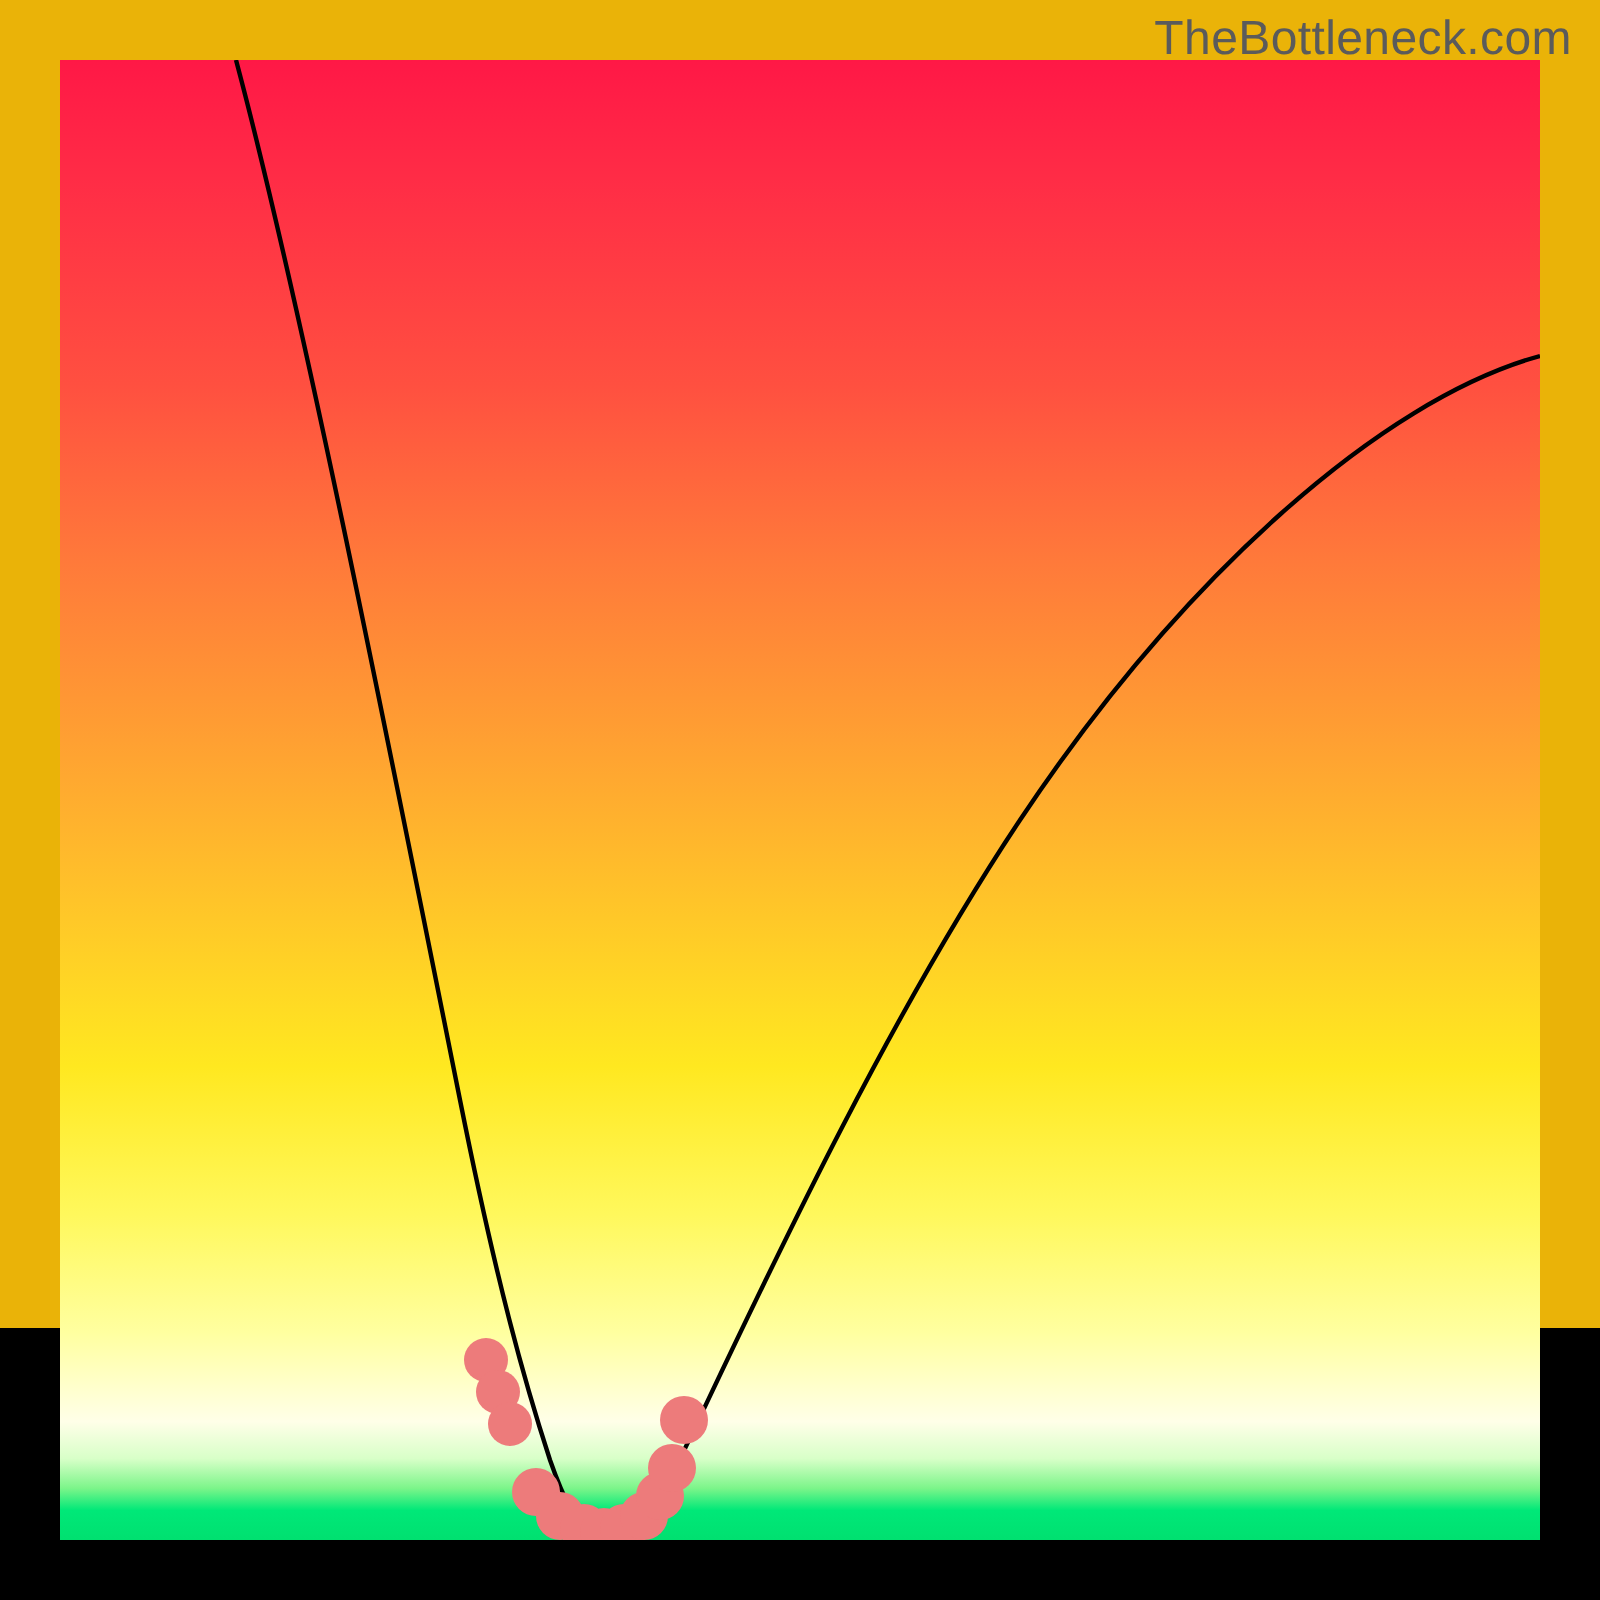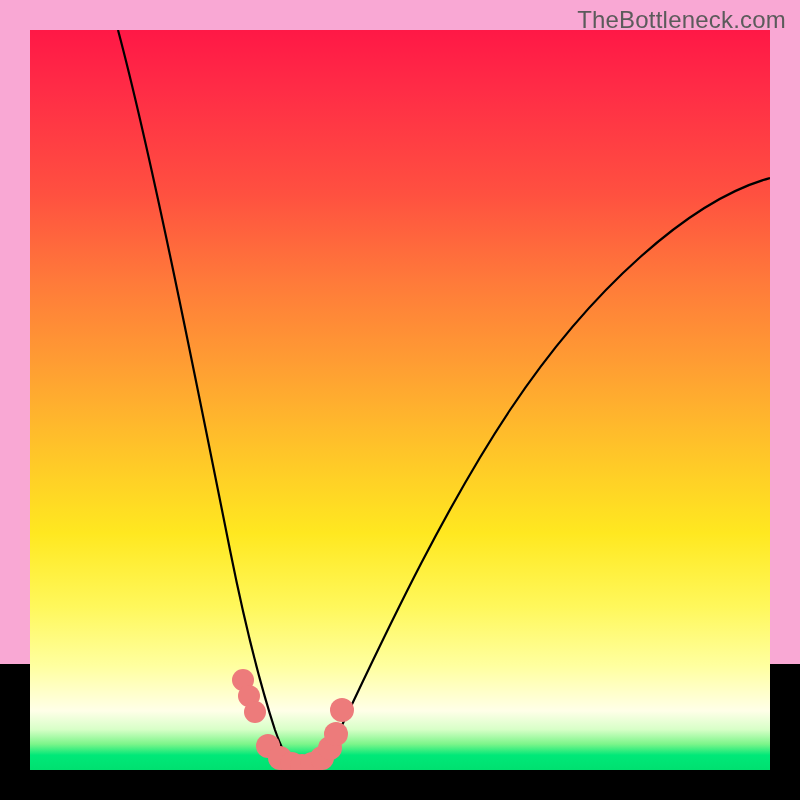--- a/index.html
+++ b/index.html
@@ -10,21 +10,21 @@
     background: #000;
     overflow: hidden;
     font-family: Arial, Helvetica, sans-serif;
   }
   .frame {
     position: absolute;
     left: 0;
     top: 0;
     width: 800px;
     height: 664px;
-    background: #f9a8d4;
+    background: #eab308;
     text-align: right;
   }
   .plot {
     position: absolute;
     left: 30px;
     top: 30px;
     width: 740px;
     height: 740px;
     
     background: linear-gradient(to bottom,

